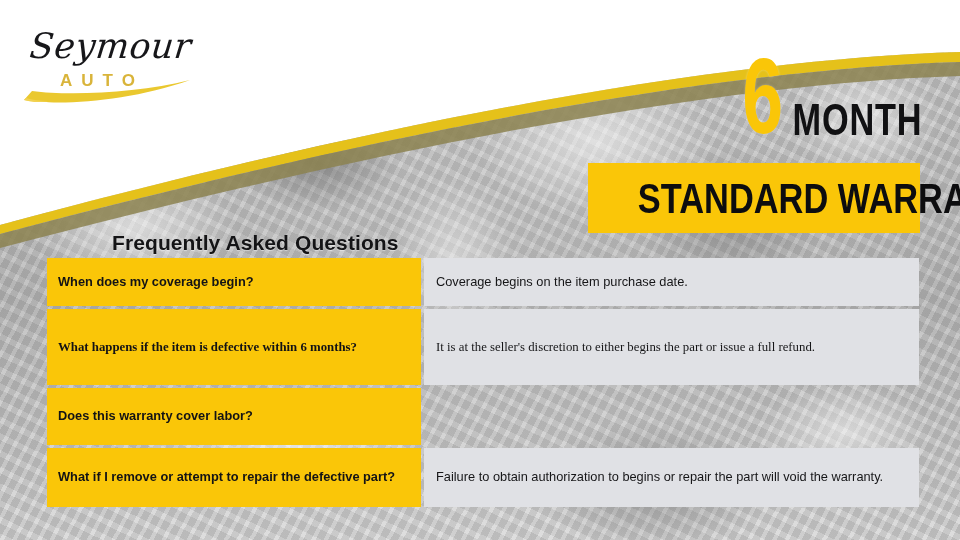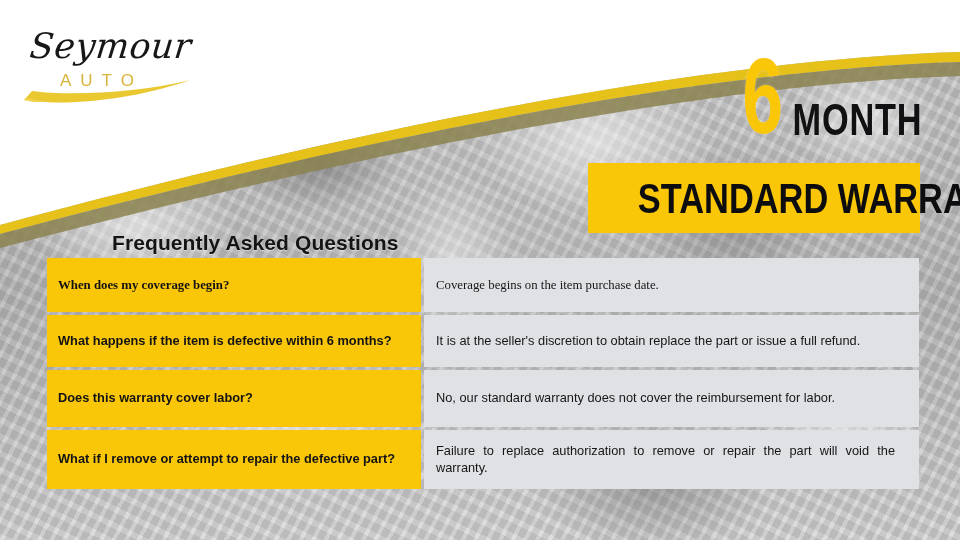--- a/index.html
+++ b/index.html
@@ -57,21 +57,21 @@
     font-size: 35px;
     color: #17171a;
     letter-spacing: .5px;
     transform: skewX(-6deg);
     white-space: nowrap;
   }
   .logo-auto {
     position: absolute; left: 42px; top: 55px;
     font-family: "Liberation Sans", sans-serif;
     font-size: 17px;
-    font-weight: normal;
+    font-weight: bold;
     letter-spacing: 9px;
     color: #d9b43a;
     white-space: nowrap;
   }
   .logo-swoosh { position: absolute; left: 0; top: 44px; width: 180px; height: 46px; }
 
   
   .hero { position: absolute; right: 38px; top: 50px; height: 110px; }
   .hero-num {
     position: absolute; right: 139px; top: -8px;
@@ -164,22 +164,22 @@
   .a-cell span {
     font-size: 12.8px;
     color: #161618;
     line-height: 1.32;
     text-align: justify;
     text-align-last: left;
     display: block;
     width: 100%;
   }
 
-  .row-h1 .q-cell, .row-h1 .a-cell { height: 54px; font-family: Liberation Serif, serif; }
-  .row-h2 .q-cell, .row-h2 .a-cell { height: 52px; }
+  .row-h1 .q-cell, .row-h1 .a-cell { height: 48px; }
+  .row-h2 .q-cell, .row-h2 .a-cell { height: 76px; font-family: Liberation Serif, serif; }
   .row-h3 .q-cell, .row-h3 .a-cell { height: 57px; }
   .row-h4 .q-cell, .row-h4 .a-cell { height: 59px; }
 </style>
 </head>
 <body>
 
 <div id="slide">
 
   <div class="bg-photo"></div>
   <div class="bg-vignette"></div>
@@ -219,37 +219,34 @@
       <div class="a-cell">
         <span>Coverage begins on the item purchase date.</span>
       </div>
     </div>
 
     <div class="faq-row row-h2">
       <div class="q-cell">
         <span>What happens if the item is defective within 6 months?</span>
       </div>
       <div class="a-cell">
-        <span>It is at the seller's discretion to obtain replace the part or issue a full refund.</span>
+        <span>It is at the seller's discretion to either begins the part or issue a full refund.</span>
       </div>
     </div>
 
     <div class="faq-row row-h3">
       <div class="q-cell">
         <span>Does this warranty cover labor?</span>
       </div>
+    </div>
+
+    <div class="faq-row row-h4">
+      <div class="q-cell">
+        <span>What if I remove or attempt to repair the defective part?</span>
+      </div>
       <div class="a-cell">
-        <span>No, our standard warranty does not cover the reimbursement for labor.</span>
-      </div>
-    </div>
-
-    <div class="faq-row row-h4">
-      <div class="q-cell">
-        <span>What if I remove or attempt to repair the defective part?</span>
-      </div>
-      <div class="a-cell">
-        <span>Failure to replace authorization to remove or repair the part will void the warranty.</span>
+        <span>Failure to obtain authorization to begins or repair the part will void the warranty.</span>
       </div>
     </div>
 
   </div>
 
 </div>
 
 </body></html>

